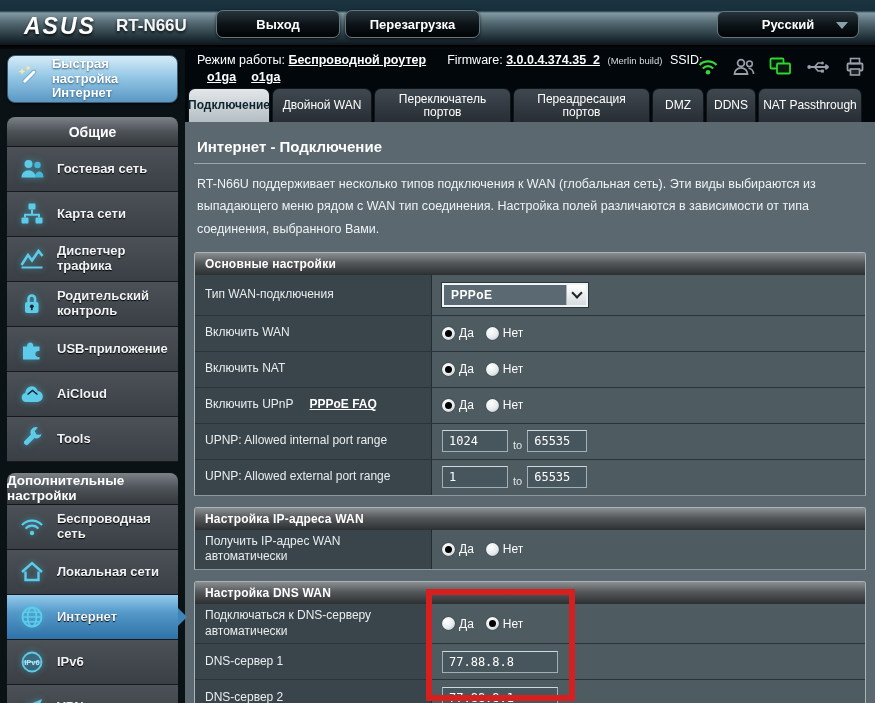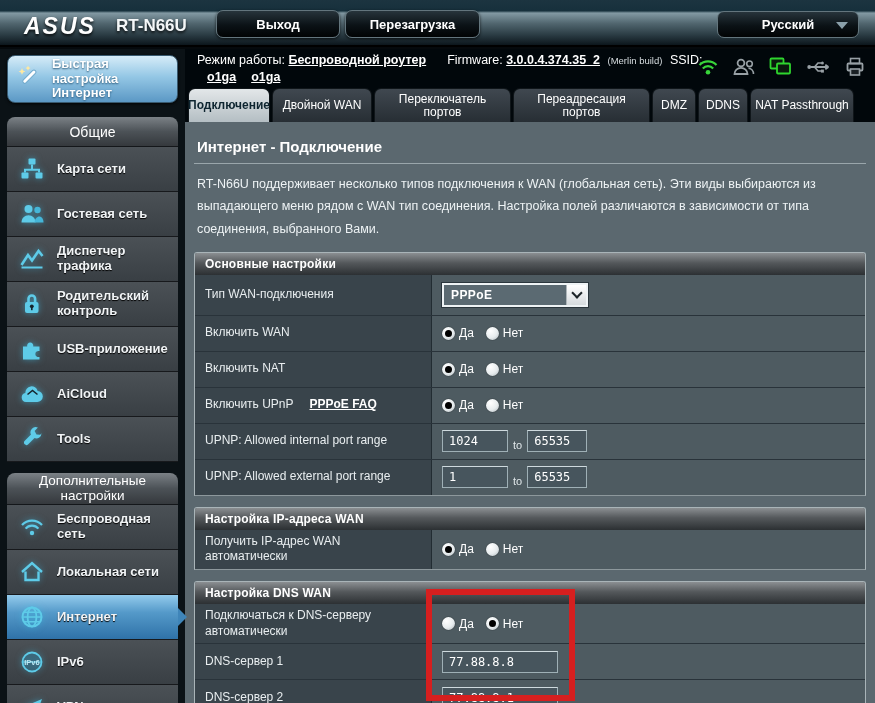--- a/index.html
+++ b/index.html
@@ -34,22 +34,22 @@
   .sidebar { position:absolute; left:0; top:49px; width:185px; bottom:0;
     background:#0b1216; z-index:6; }
   .qis-btn { margin:6px 7px 14px 7px; height:48px; border-radius:8px;
     background:linear-gradient(180deg,#d6ecf8 0%,#94c7e5 45%,#5b98c5 100%);
     border:1px solid #38596f; display:flex; align-items:center; gap:7px; padding:0 7px;
     cursor:pointer; box-shadow:0 1px 3px rgba(0,0,0,.8); }
   .qis-label { font-size:13px; font-weight:bold; color:#fff; line-height:1.15;
     text-shadow:0 1px 2px #2a5878; }
   .menu-group { margin:0 7px 11px 7px; }
   .group-header { background:linear-gradient(180deg,#7b8186 0%,#4c5257 50%,#35393d 100%);
-    color:#fff; font-weight:normal; display:flex; align-items:center; justify-content:center;
-    text-align:center; border-radius:8px 8px 0 0; border-bottom:1px solid #14171a; }
+    color:#fff; font-weight:bold; display:flex; align-items:center; justify-content:center;
+    border-radius:8px 8px 0 0; border-bottom:1px solid #14171a; }
   .gh-1 { height:30px; font-size:14px; }
   .gh-2 { height:32px; font-size:13.5px; line-height:1.08; }
   .menu-item { height:45px; background:linear-gradient(180deg,#4b5156 0%,#393f44 100%);
     border-bottom:1px solid #17191c; display:flex; align-items:center; gap:9px;
     padding:0 9px; cursor:pointer; position:relative; }
   .menu-item .mi-icon { width:32px; min-width:32px; display:flex; justify-content:center;
     filter:drop-shadow(0 0 3px rgba(60,190,230,.55)); }
   .mi-label { font-size:13px; font-weight:bold; color:#f1f4f6; line-height:1.12;
     text-shadow:0 1px 1px #000; }
   .menu-item.active { background:linear-gradient(180deg,#93cbec 0%,#5499c9 40%,#2f72a8 100%); }
@@ -153,39 +153,39 @@
     </span>
     <span class="qis-label">Быстрая настройка Интернет</span>
   </div>
 
   <div class="menu-group">
     <div class="group-header gh-1">Общие</div>
 
     <div class="menu-item">
       <span class="mi-icon">
         <svg width="26" height="26" viewBox="0 0 26 26">
+          <circle cx="9.5" cy="8" r="4" fill="#5ecbe8"></circle>
+          <path d="M2.5 21.5c0-4.2 3.1-7.2 7-7.2s7 3 7 7.2z" fill="#5ecbe8"></path>
+          <circle cx="18.5" cy="9" r="3.2" fill="#45b6d8"></circle>
+          <path d="M15.5 21.5c.3-3.8 2.6-6.2 5.2-6 2.1.2 3.8 2.8 3.8 6z" fill="#45b6d8"></path>
+        </svg>
+      </span>
+      <span class="mi-label">Гостевая сеть</span>
+    </div>
+
+    <div class="menu-item">
+      <span class="mi-icon">
+        <svg width="26" height="26" viewBox="0 0 26 26">
           <rect x="9.5" y="2.5" width="7" height="6" rx="1" fill="#5ecbe8"></rect>
           <rect x="2.5" y="16.5" width="7" height="6" rx="1" fill="#5ecbe8"></rect>
           <rect x="16.5" y="16.5" width="7" height="6" rx="1" fill="#5ecbe8"></rect>
           <path d="M13 8.5v4 M6 16.5v-2.7h14v2.7 M13 12.5v1.3" stroke="#5ecbe8" stroke-width="2" fill="none"></path>
         </svg>
       </span>
       <span class="mi-label">Карта сети</span>
-    </div>
-
-    <div class="menu-item">
-      <span class="mi-icon">
-        <svg width="26" height="26" viewBox="0 0 26 26">
-          <circle cx="9.5" cy="8" r="4" fill="#5ecbe8"></circle>
-          <path d="M2.5 21.5c0-4.2 3.1-7.2 7-7.2s7 3 7 7.2z" fill="#5ecbe8"></path>
-          <circle cx="18.5" cy="9" r="3.2" fill="#45b6d8"></circle>
-          <path d="M15.5 21.5c.3-3.8 2.6-6.2 5.2-6 2.1.2 3.8 2.8 3.8 6z" fill="#45b6d8"></path>
-        </svg>
-      </span>
-      <span class="mi-label">Гостевая сеть</span>
     </div>
 
     <div class="menu-item">
       <span class="mi-icon">
         <svg width="26" height="26" viewBox="0 0 26 26">
           <path d="M2.5 19 L9 9 l4 5.5 L19.5 5 l4 5" stroke="#5ecbe8" stroke-width="2.6" fill="none"></path>
           <path d="M2.5 21.5h21" stroke="#5ecbe8" stroke-width="2" fill="none"></path>
         </svg>
       </span>
       <span class="mi-label">Диспетчер трафика</span>
@@ -343,21 +343,21 @@
       </svg>
     </span>
   </div>
 </div>
 
 <div class="tabs">
   <div class="tab active" style="width:82px">Подключение</div>
   <div class="tab" style="width:100px">Двойной WAN</div>
   <div class="tab" style="width:137px">Переключатель портов</div>
   <div class="tab" style="width:137px">Переадресация портов</div>
-  <div class="tab" style="width:44px">DMZ</div>
+  <div class="tab" style="width:52px">DMZ</div>
   <div class="tab" style="width:50px">DDNS</div>
   <div class="tab" style="width:104px">NAT Passthrough</div>
 </div>
 
 <div class="panel">
   <div class="page-title">Интернет - Подключение</div>
   <div class="title-rule"></div>
   <div class="page-desc">RT-N66U поддерживает несколько типов подключения к WAN (глобальная сеть). Эти виды выбираются из выпадающего меню рядом с WAN тип соединения. Настройка полей различаются в зависимости от типа соединения, выбранного Вами.</div>
 
   <div class="cfg-table">

